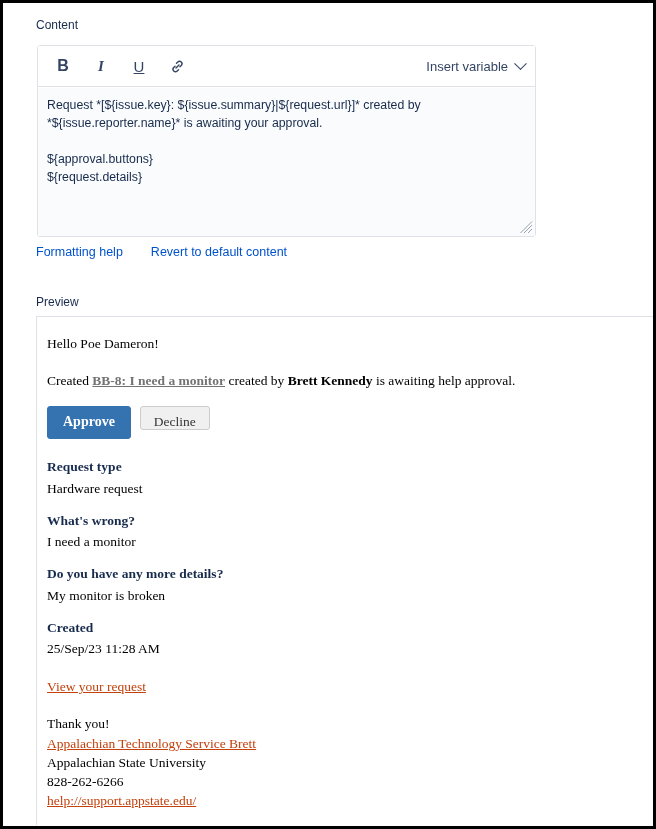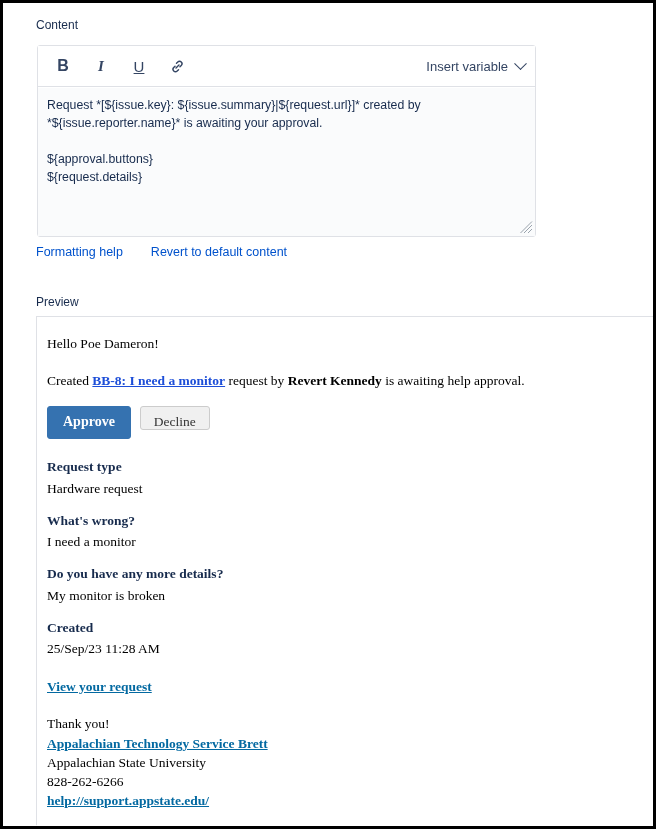--- a/index.html
+++ b/index.html
@@ -159,30 +159,30 @@
     padding: 18px 20px 10px 10px;
     font-family: "Liberation Serif", serif;
     font-size: 13.5px;
     color: #000000;
     line-height: 1.35;
   }
   .p-line { margin: 0 0 16px 0; }
   #greeting { margin-bottom: 19px; }
   #request-line { margin-bottom: 16px; }
   .purple-link {
-    color: #1d4ed8;
+    color: #737373;
     text-decoration: underline;
     font-weight: bold;
     cursor: pointer;
   }
   .purple-plain {
-    color: #0369a1;
+    color: #c2410c;
     text-decoration: underline;
     cursor: pointer;
-    font-weight: bold;
+    font-weight: normal;
   }
   .bold-name { font-weight: bold; color: #000; }
 
   #approval-buttons {
     margin: 0 0 19px 0;
     display: flex;
     align-items: flex-start;
     gap: 9px;
   }
   #approve-button {
@@ -267,21 +267,21 @@
       <span class="blue-link">Revert to default content</span>
     </div>
 
     <div id="preview-label" class="field-label">Preview</div>
 
     <div id="preview-box">
       <div id="preview-body">
 
         <div id="greeting" class="p-line">Hello Poe Dameron!</div>
 
-        <div id="request-line" class="p-line"><span>Created </span><a class="purple-link">BB-8: I need a monitor</a><span> request by </span><span class="bold-name">Revert Kennedy</span><span> is awaiting help approval.</span></div>
+        <div id="request-line" class="p-line"><span>Created </span><a class="purple-link">BB-8: I need a monitor</a><span> created by </span><span class="bold-name">Brett Kennedy</span><span> is awaiting help approval.</span></div>
 
         <div id="approval-buttons">
           <button id="approve-button">Approve</button>
           <button id="decline-button">Decline</button>
         </div>
 
         <div class="detail-group">
           <div class="detail-label">Request type</div>
           <div class="detail-value">Hardware request</div>
         </div>

